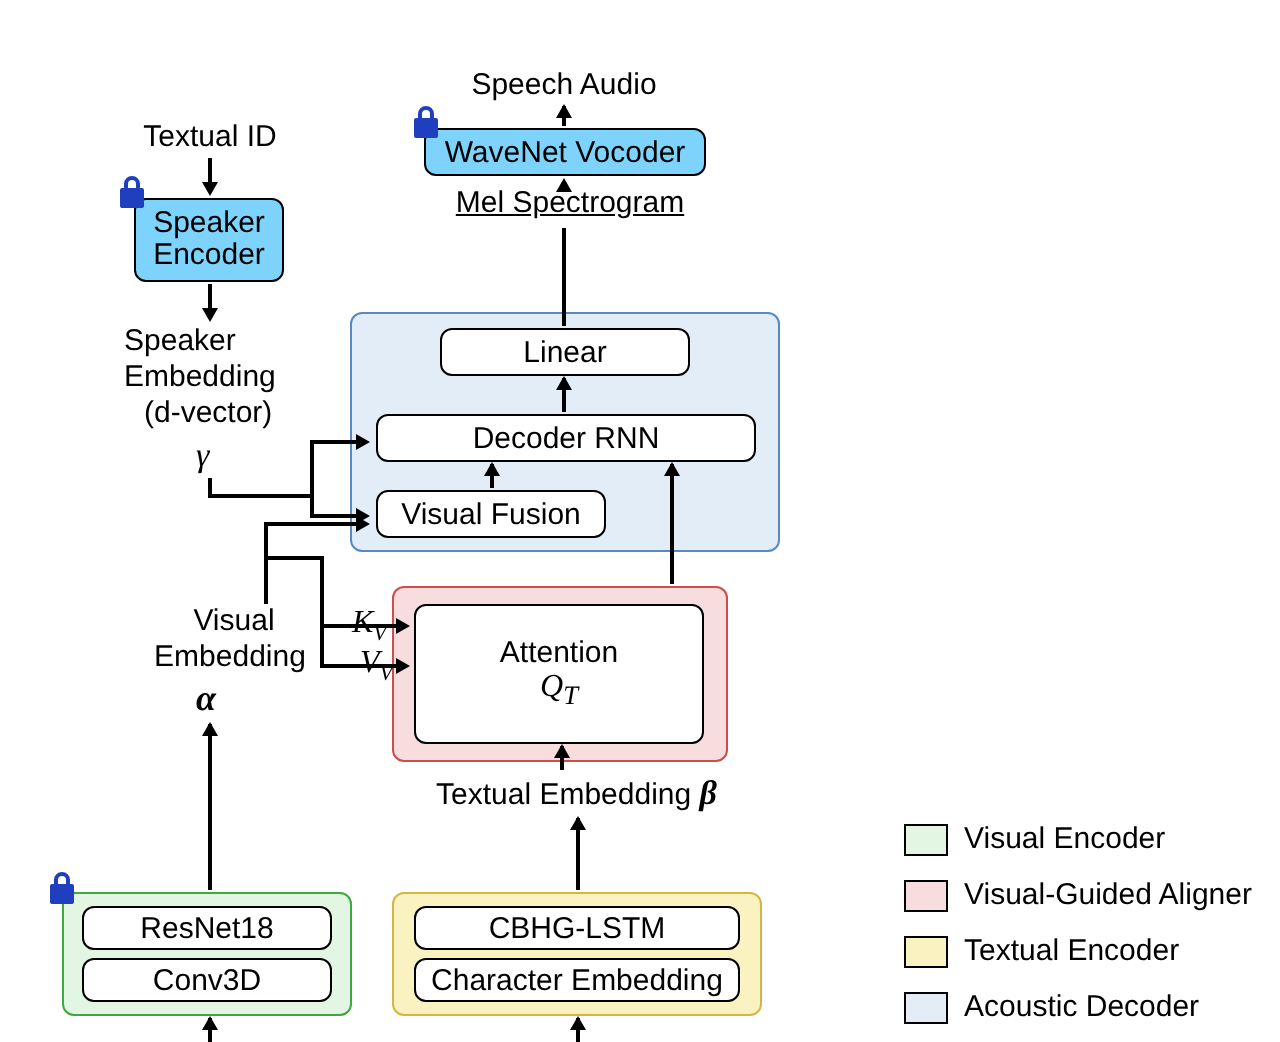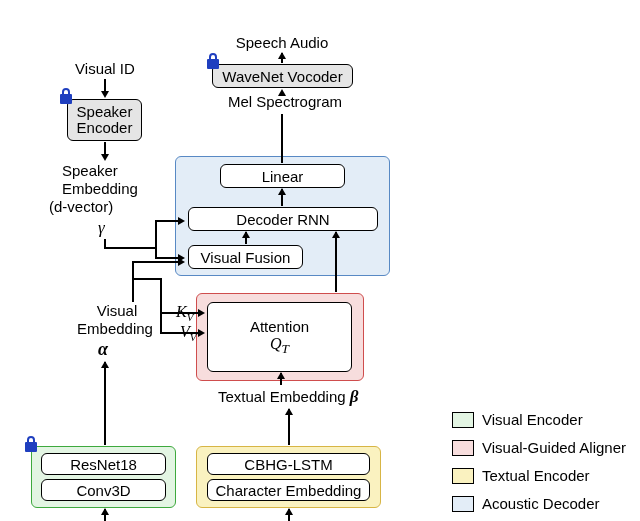--- a/index.html
+++ b/index.html
@@ -20,21 +20,21 @@
     margin-top:29px;
   }
   .box{
     position:absolute;
     border:1.5px solid #000;
     border-radius:6px;
     text-align:center;
     display:flex;
     align-items:center;
     justify-content:center;
-    background:#e5e5e5;
+    background:#7dd3fc;
     box-sizing:border-box;
     padding:2px 6px;
   }
   .shade{
     position:absolute;
     border:1.5px solid;
     border-radius:6px;
     box-sizing:border-box;
   }
   .green{ background:#e3f5e3; border-color:#3ea93e; }
@@ -90,42 +90,42 @@
 
   <div class="box" style="left:212px;top:35px;width:141px;height:24px;">
       <span>WaveNet Vocoder</span>
     </div>
   <div class="lock" style="left:205px;top:23px;">
     <svg viewBox="0 0 16 18">
         <path fill="currentColor" d="M4 7V5a4 4 0 018 0v2h1a1 1 0 011 1v8a1 1 0 01-1 1H3a1 1 0 01-1-1V8a1 1 0 011-1h1zm2 0h4V5a2 2 0 10-4 0v2z"></path>
       </svg>
   </div>
 
-  <div class="label" style="left:220px;top:64px;width:130px;">Mel Spectrogram</div>
-
-  <div class="label" style="left:60px;top:31px;width:90px;">Visual ID</div>
+  <div class="label" style="left:220px;top:64px;width:130px;text-decoration:underline;">Mel Spectrogram</div>
+
+  <div class="label" style="left:60px;top:31px;width:90px;">Textual ID</div>
   <div class="seg" style="left:104px;top:50px;width:1.5px;height:12px;"></div>
   <div class="arrowhead ah-down" style="left:101px;top:62px;"></div>
 
   <div class="box" style="left:67px;top:70px;width:75px;height:42px;line-height:1.1;">
      <span style="white-space:pre-line">Speaker
 Encoder</span>
   </div>
   <div class="lock" style="left:58px;top:58px;">
     <svg viewBox="0 0 16 18">
         <path fill="currentColor" d="M4 7V5a4 4 0 018 0v2h1a1 1 0 011 1v8a1 1 0 01-1 1H3a1 1 0 01-1-1V8a1 1 0 011-1h1zm2 0h4V5a2 2 0 10-4 0v2z"></path>
       </svg>
   </div>
 
   <div class="seg" style="left:104px;top:113px;width:1.5px;height:12px;"></div>
   <div class="arrowhead ah-down" style="left:101px;top:125px;"></div>
 
   <div class="label" style="left:62px;top:133px;">Speaker</div>
   <div class="label" style="left:62px;top:151px;">Embedding</div>
-  <div class="label" style="left:49px;top:169px;">(d-vector)</div>
+  <div class="label" style="left:72px;top:169px;">(d-vector)</div>
   <div class="label math" style="left:98px;top:189px;font-size:17px;">γ</div>
 
   <div class="seg" style="left:104px;top:210px;width:1.5px;height:8px;"></div>
   <div class="seg" style="left:104px;top:218px;width:52px;height:1.5px;"></div>
   <div class="seg" style="left:155px;top:191px;width:1.5px;height:29px;"></div>
   <div class="seg" style="left:155px;top:191px;width:25px;height:1.5px;"></div>
   <div class="arrowhead ah-right" style="left:178px;top:188px;"></div>
   <div class="seg" style="left:155px;top:218px;width:1.5px;height:10px;"></div>
   <div class="seg" style="left:155px;top:228px;width:25px;height:1.5px;"></div>
   <div class="arrowhead ah-right" style="left:178px;top:225px;"></div>

